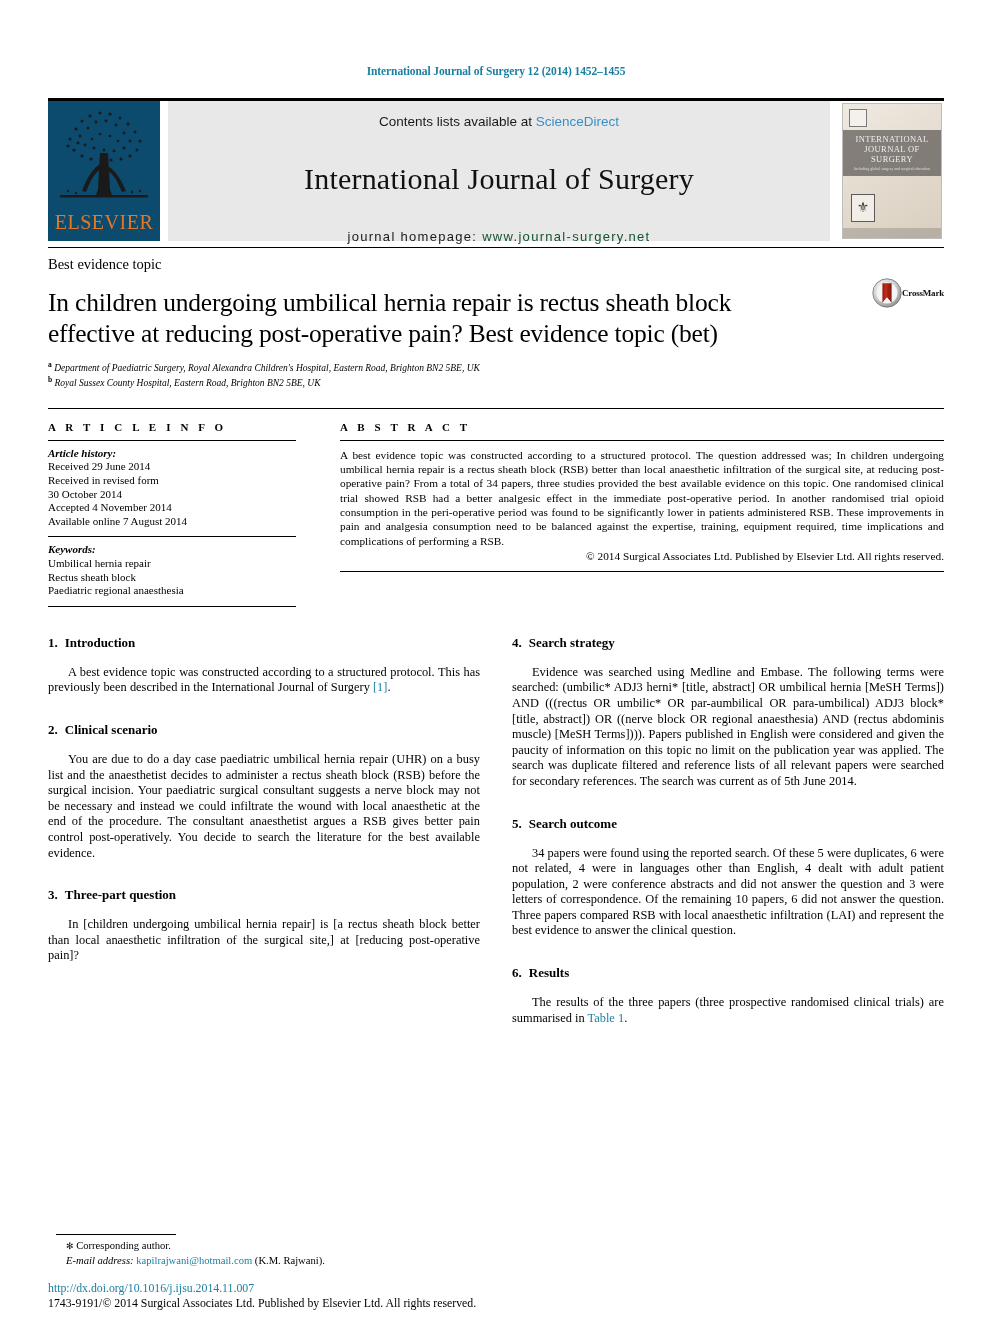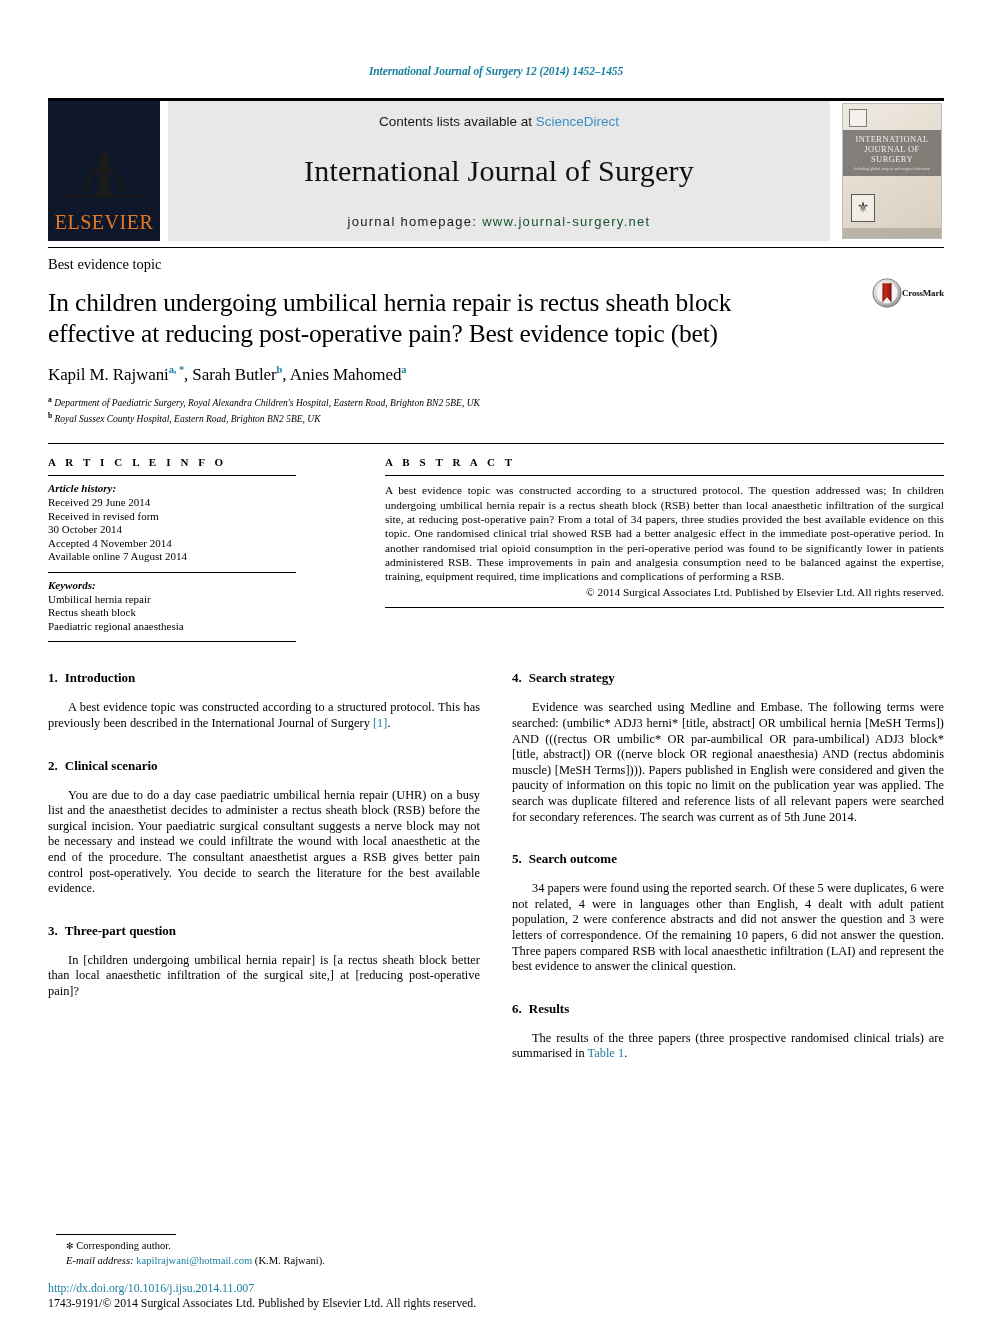--- a/index.html
+++ b/index.html
@@ -25,59 +25,58 @@
 
   
   .running-head {
     text-align: center;
     color: #1a7fa0;
     font-size: 11.5px;
     font-weight: bold;
     letter-spacing: -0.1px;
     padding-top: 66px;
     line-height: 1;
-    font-style: italic;
   }
 
   
   .masthead {
     margin-top: 20px;
     border-top: 3px solid #000;
     display: flex;
     align-items: stretch;
     height: 140px;
   }
   .elsevier-cell {
     width: 112px;
     flex: 0 0 112px;
     display: flex;
     flex-direction: column;
     align-items: center;
     justify-content: flex-start;
     padding-top: 2px;
-    background: #0f172a;
+    background: #0c4a6e;
   }
   .tree-svg { display:block; }
   .elsevier-word {
     font-family: "Liberation Serif", serif;
     color: #e87722;
     font-size: 20px;
     letter-spacing: 0.5px;
     line-height: 1;
     margin-top: 1px;
   }
   .journal-banner {
     flex: 1 1 auto;
     background: #e8e8e8;
     display: flex;
     flex-direction: column;
     align-items: center;
-    justify-content: space-between;
     padding: 13px 0 12px 0;
     margin-left: 8px;
+    gap: 33px;
   }
   .contents-line {
     font-family: "Liberation Sans", sans-serif;
     font-size: 13.5px;
     color: #1a1a1a;
   }
   .contents-line .sd-link { color: #3a8fc4; }
   .journal-name {
     font-family: "Liberation Serif", serif;
     font-size: 30px;
@@ -174,21 +173,20 @@
     font-weight: bold;
     color: #111;
     letter-spacing: -0.2px;
   }
 
   
   .info-rule { border-top: 1px solid #000; margin-top: 18px; }
   .info-abstract {
     display: flex;
     margin-top: 12px;
-    gap: 45px;
   }
   .col-info { width: 248px; flex: 0 0 248px; }
   .col-abstract { flex: 1 1 auto; margin-left: 44px; }
   .smallcaps-head {
     font-family: "Liberation Serif", serif;
     font-weight: bold;
     font-size: 11px;
     letter-spacing: 3.6px;
     margin-bottom: 7px;
   }
@@ -388,23 +386,20 @@
         <circle cx="15" cy="15" r="14.2" fill="url(#cmOuter)" stroke="#6f6f6f" stroke-width="0.8"></circle>
         <circle cx="15" cy="15" r="10.6" fill="#f4f4f4"></circle>
         <path d="M10.4 5.2 h9.2 v19.6 l-4.6 -5.3 l-4.6 5.3 Z" fill="url(#cmRed)"></path>
         <path d="M15 19.5 l3.4 4.0 h-6.8 Z" fill="#f4f4f4"></path>
       </svg>
       <span class="crossmark-label">CrossMark</span>
     </div>
 
     <h1 class="article-title">In children undergoing umbilical hernia repair is rectus sheath block effective at reducing post-operative pain? Best evidence topic (bet)</h1>
 
-    <div class="authors">
-      <span>Kapil M. Rajwani</span><sup>a, *</sup>, <span>Sarah Butler</span><sup>b</sup>, <span>Anies Mahomed</span><sup>a</sup>
-    </div>
 
     <div class="affil">
       <div><sup>a</sup> <span>Department of Paediatric Surgery, Royal Alexandra Children's Hospital, Eastern Road, Brighton BN2 5BE, UK</span></div>
       <div><sup>b</sup> <span>Royal Sussex County Hospital, Eastern Road, Brighton BN2 5BE, UK</span></div>
     </div>
   </div>
 
   <div class="info-rule"></div>
 
   <div class="info-abstract">

